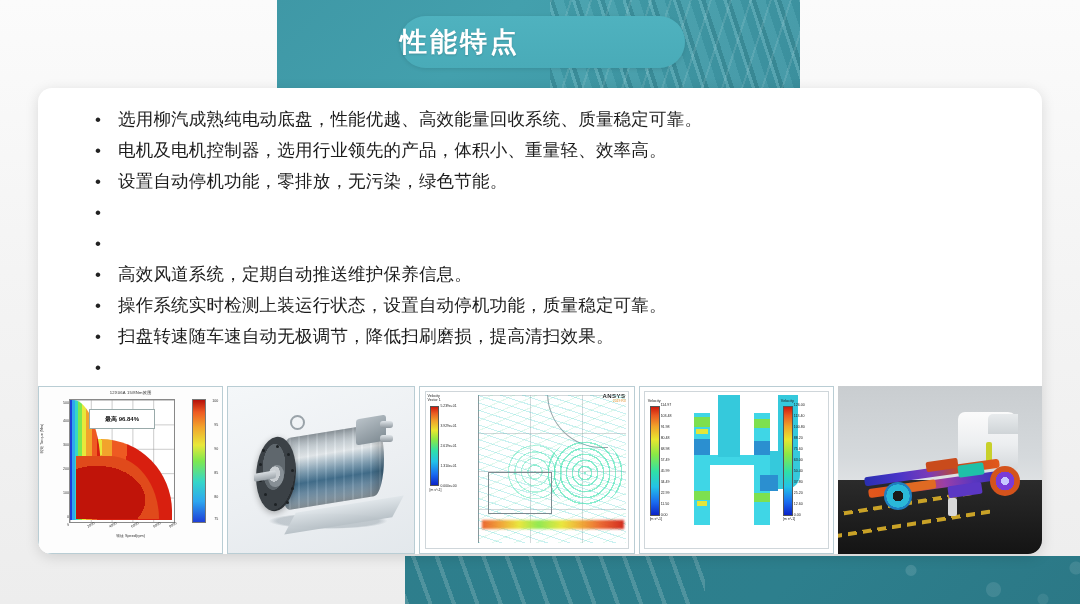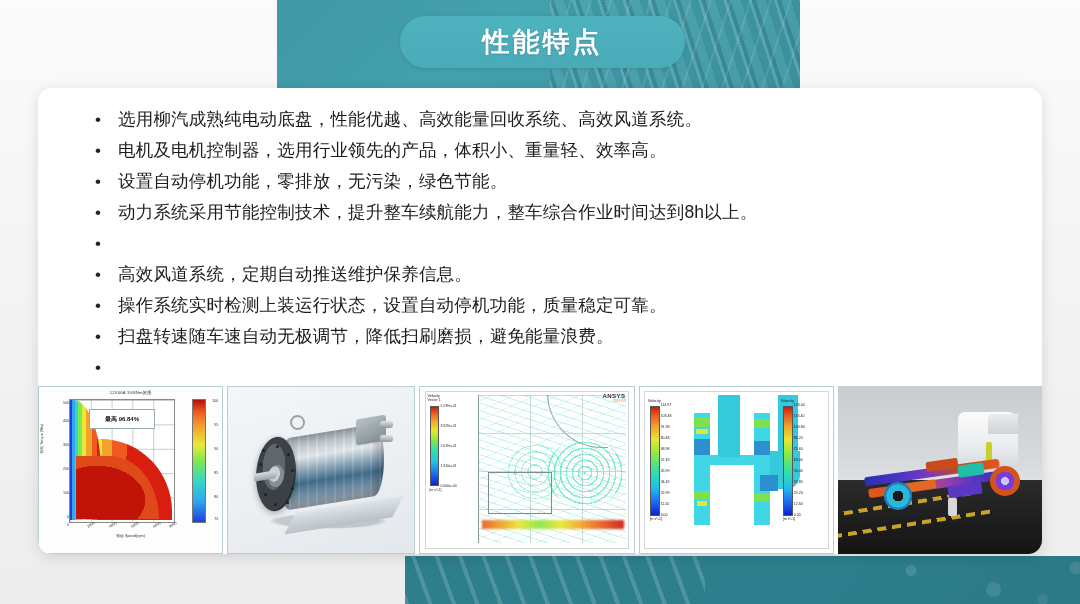--- a/index.html
+++ b/index.html
@@ -52,21 +52,21 @@
       radial-gradient(circle at 70% 25%, rgba(255,255,255,.10) 0 6px, transparent 7px),
       radial-gradient(circle at 88% 60%, rgba(255,255,255,.09) 0 8px, transparent 9px),
       radial-gradient(circle at 60% 90%, rgba(255,255,255,.08) 0 5px, transparent 6px);
   }
 
   
   .title-pill{
     position:absolute;left:400px;top:16px;width:285px;height:52px;
     border-radius:26px;
     background:linear-gradient(180deg,#4fb2bf 0%,#49abb8 100%);
-    display:flex;align-items:center;justify-content:center;
+    display:flex;align-items:center;
     box-shadow:0 1px 4px rgba(0,0,0,.10);
   }
   .title-pill span{
     color:#ffffff;font-size:27px;font-weight:bold;letter-spacing:3px;
     text-shadow:0 1px 2px rgba(0,0,0,.18);
   }
 
   
   .card{
     position:absolute;left:38px;top:88px;width:1004px;height:466px;
@@ -305,48 +305,47 @@
 
   <div class="title-pill">
     <span>性能特点</span>
   </div>
 
   <div class="card">
 
     <div class="bullets">
       <div class="bullet">
         <span class="dot">•</span>
-        <span class="txt">选用柳汽成熟纯电动底盘，性能优越、高效能量回收系统、高效风道系统。</span>
+        <span class="txt">选用柳汽成熟纯电动底盘，性能优越、高效能量回收系统、质量稳定可靠。</span>
       </div>
       <div class="bullet">
         <span class="dot">•</span>
         <span class="txt">电机及电机控制器，选用行业领先的产品，体积小、重量轻、效率高。</span>
       </div>
       <div class="bullet">
         <span class="dot">•</span>
         <span class="txt">设置自动停机功能，零排放，无污染，绿色节能。</span>
       </div>
       <div class="bullet">
         <span class="dot">•</span>
-        <span class="txt">动力系统采用节能控制技术，提升整车续航能力，整车综合作业时间达到8h以上。</span>
       </div>
       <div class="bullet">
         <span class="dot">•</span>
       </div>
       <div class="bullet">
         <span class="dot">•</span>
         <span class="txt">高效风道系统，定期自动推送维护保养信息。</span>
       </div>
       <div class="bullet">
         <span class="dot">•</span>
         <span class="txt">操作系统实时检测上装运行状态，设置自动停机功能，质量稳定可靠。</span>
       </div>
       <div class="bullet">
         <span class="dot">•</span>
-        <span class="txt">扫盘转速随车速自动无极调节，降低扫刷磨损，避免能量浪费。</span>
+        <span class="txt">扫盘转速随车速自动无极调节，降低扫刷磨损，提高清扫效果。</span>
       </div>
       <div class="bullet">
         <span class="dot">•</span>
       </div>
     </div>
 
     <div class="strip">
 
       <div class="panel p1">
         <div class="eff-wrap">

